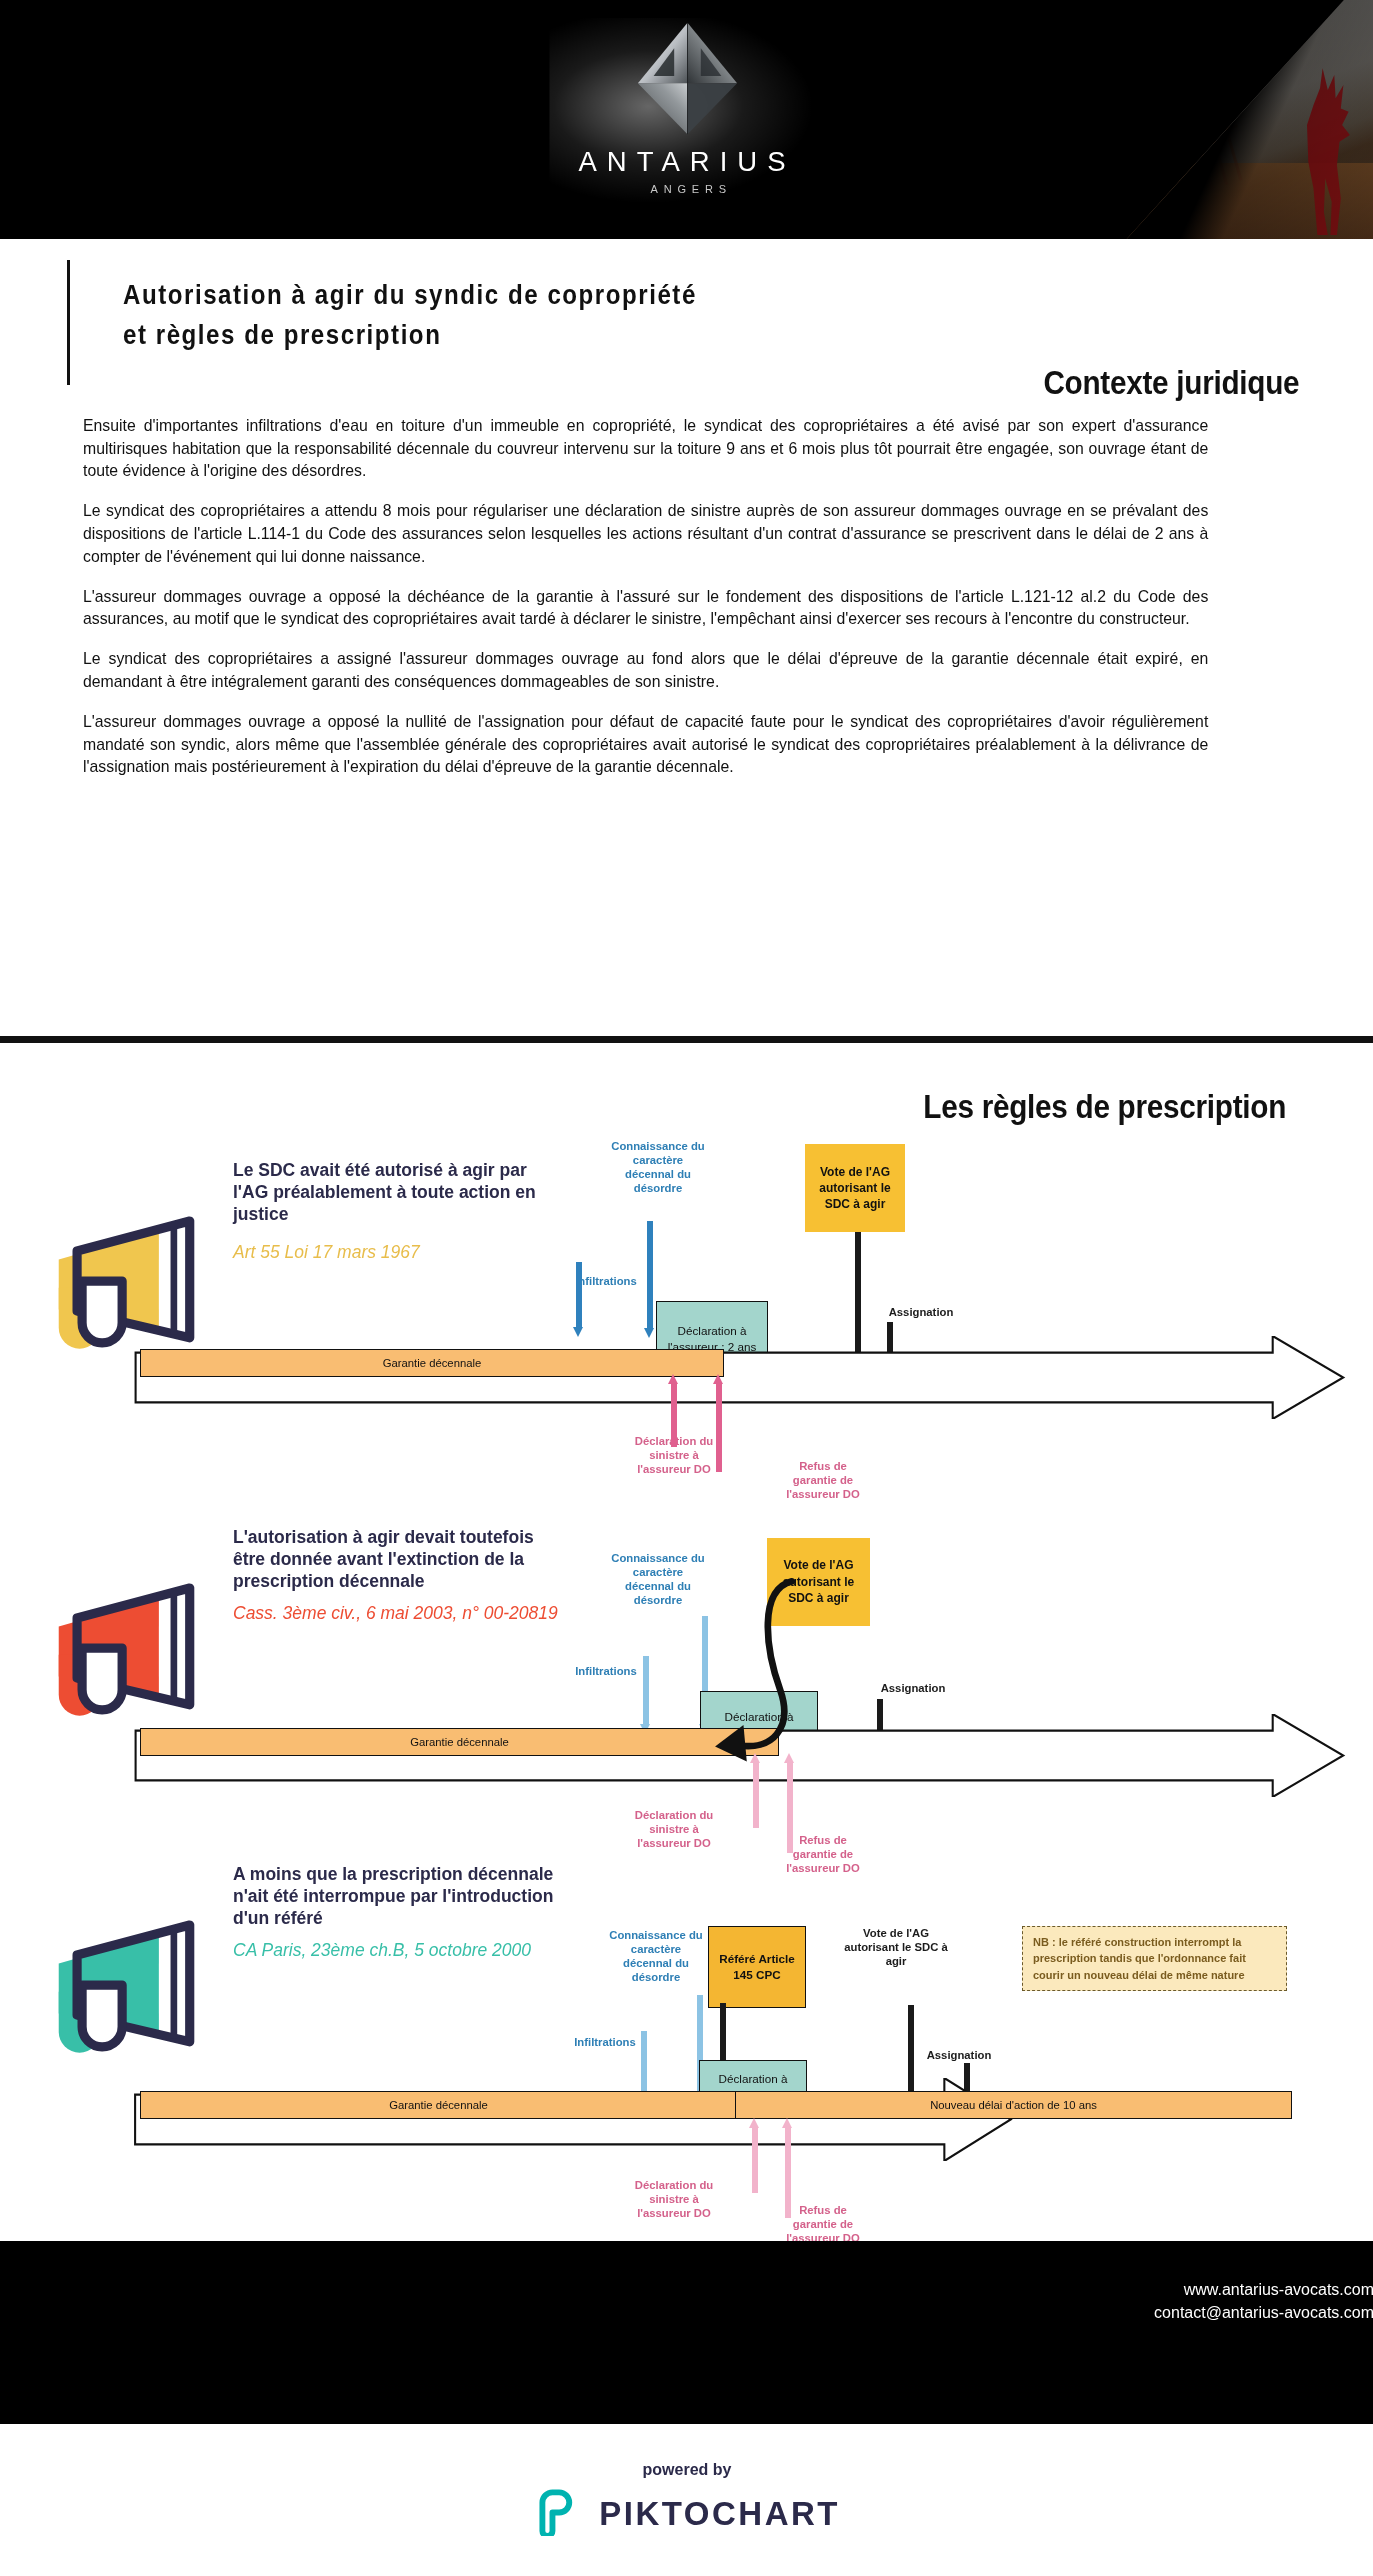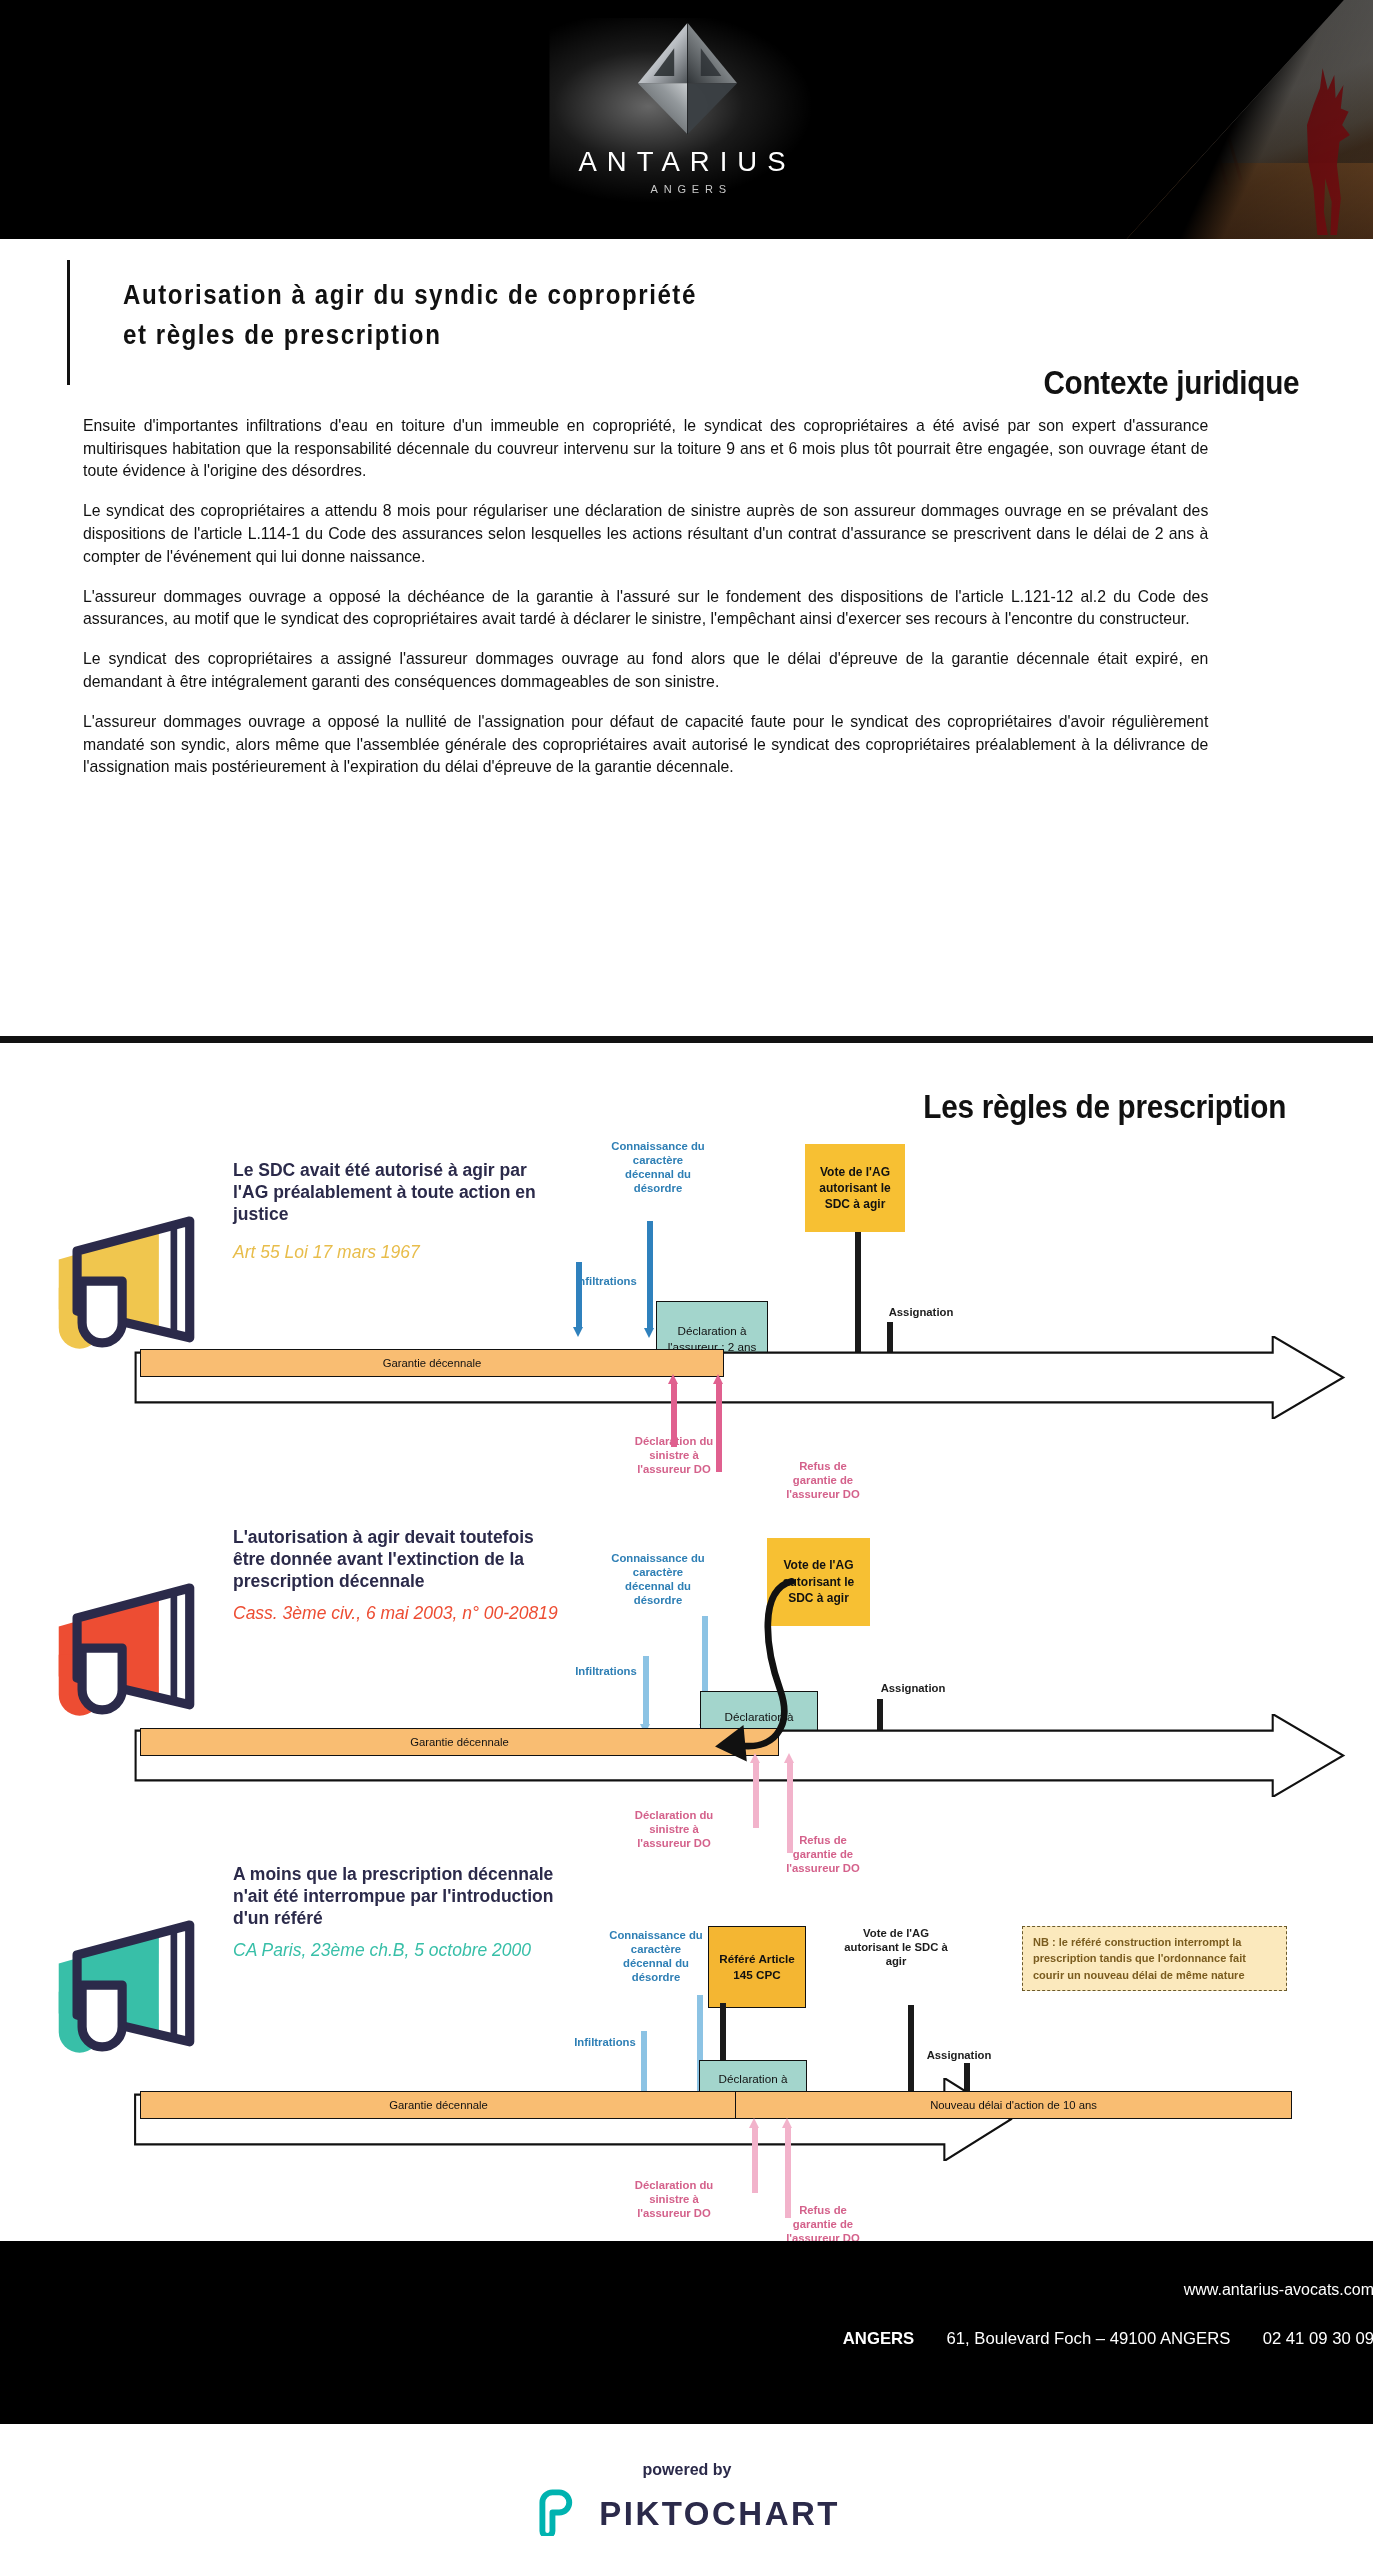--- a/index.html
+++ b/index.html
@@ -532,29 +532,23 @@
       <div class="arrow-up a-pink-lt" style="left:782px; top:255px; height:100px;">
         <div class="head"></div>
           <div class="stem" style="top:10px; height:90px;"></div>
       </div>
     </div>
   </div>
 
   <div class="footer">
     <div class="f-web">
       <div>www.antarius-avocats.com</div>
+      <div>contact@antarius-avocats.com</div>
     </div>
     <div class="f-addr">
-      <div>
-        <b>ANGERS</b>
-        <span class="f-gap"></span>
-        <span>61, Boulevard Foch – 49100 ANGERS</span>
-        <span class="f-gap"></span>
-        <span>02 41 09 30 09</span>
-      </div>
     </div>
   </div>
 
   <div class="piktobar">
     <div class="pk-pow">powered by</div>
     <div class="pk-row">
       <span>
         <svg width="47" height="47" viewBox="0 0 56 56">
           <path d="M10,16 a12,12 0 0 1 12,-12 h8 a12,12 0 0 1 0,24 h-8 v22 a6,6 0 0 1 -6,6 a6,6 0 0 1 -6,-6 Z" fill="none" stroke="#00b3b0" stroke-width="7" stroke-linejoin="round"></path>
           <path d="M22,28 h10" stroke="#00b3b0" stroke-width="6" fill="none"></path>

